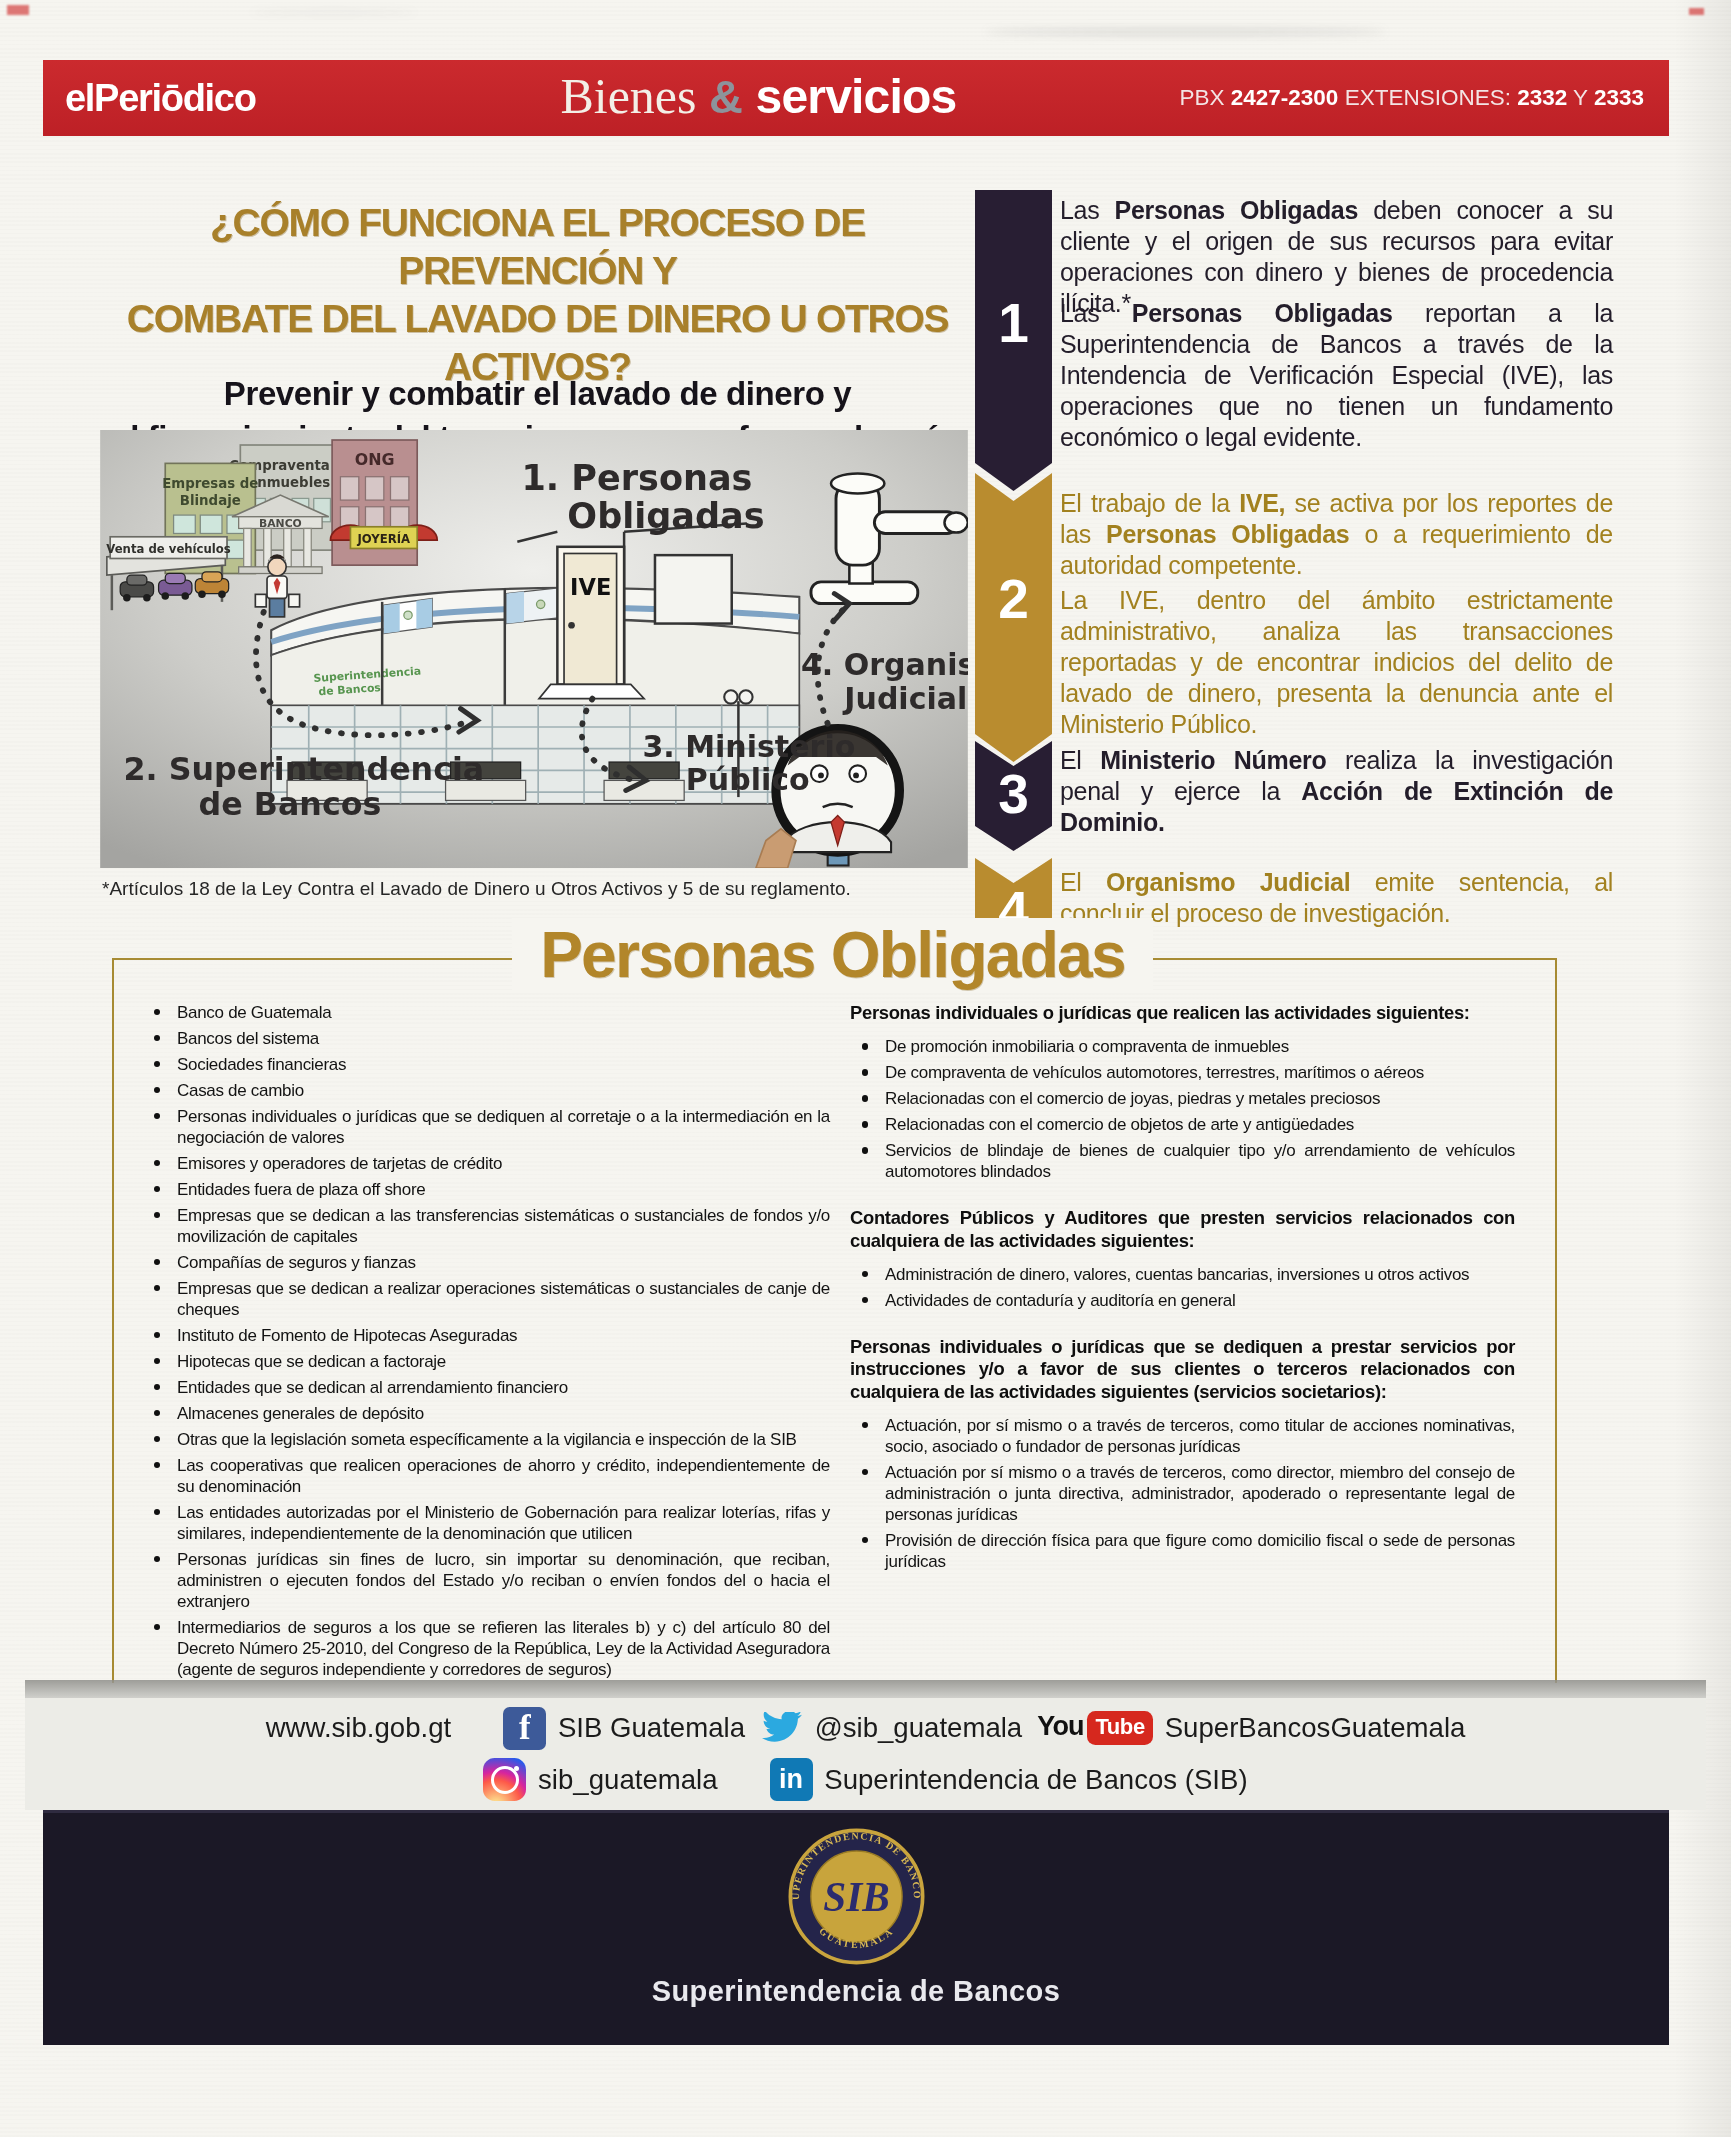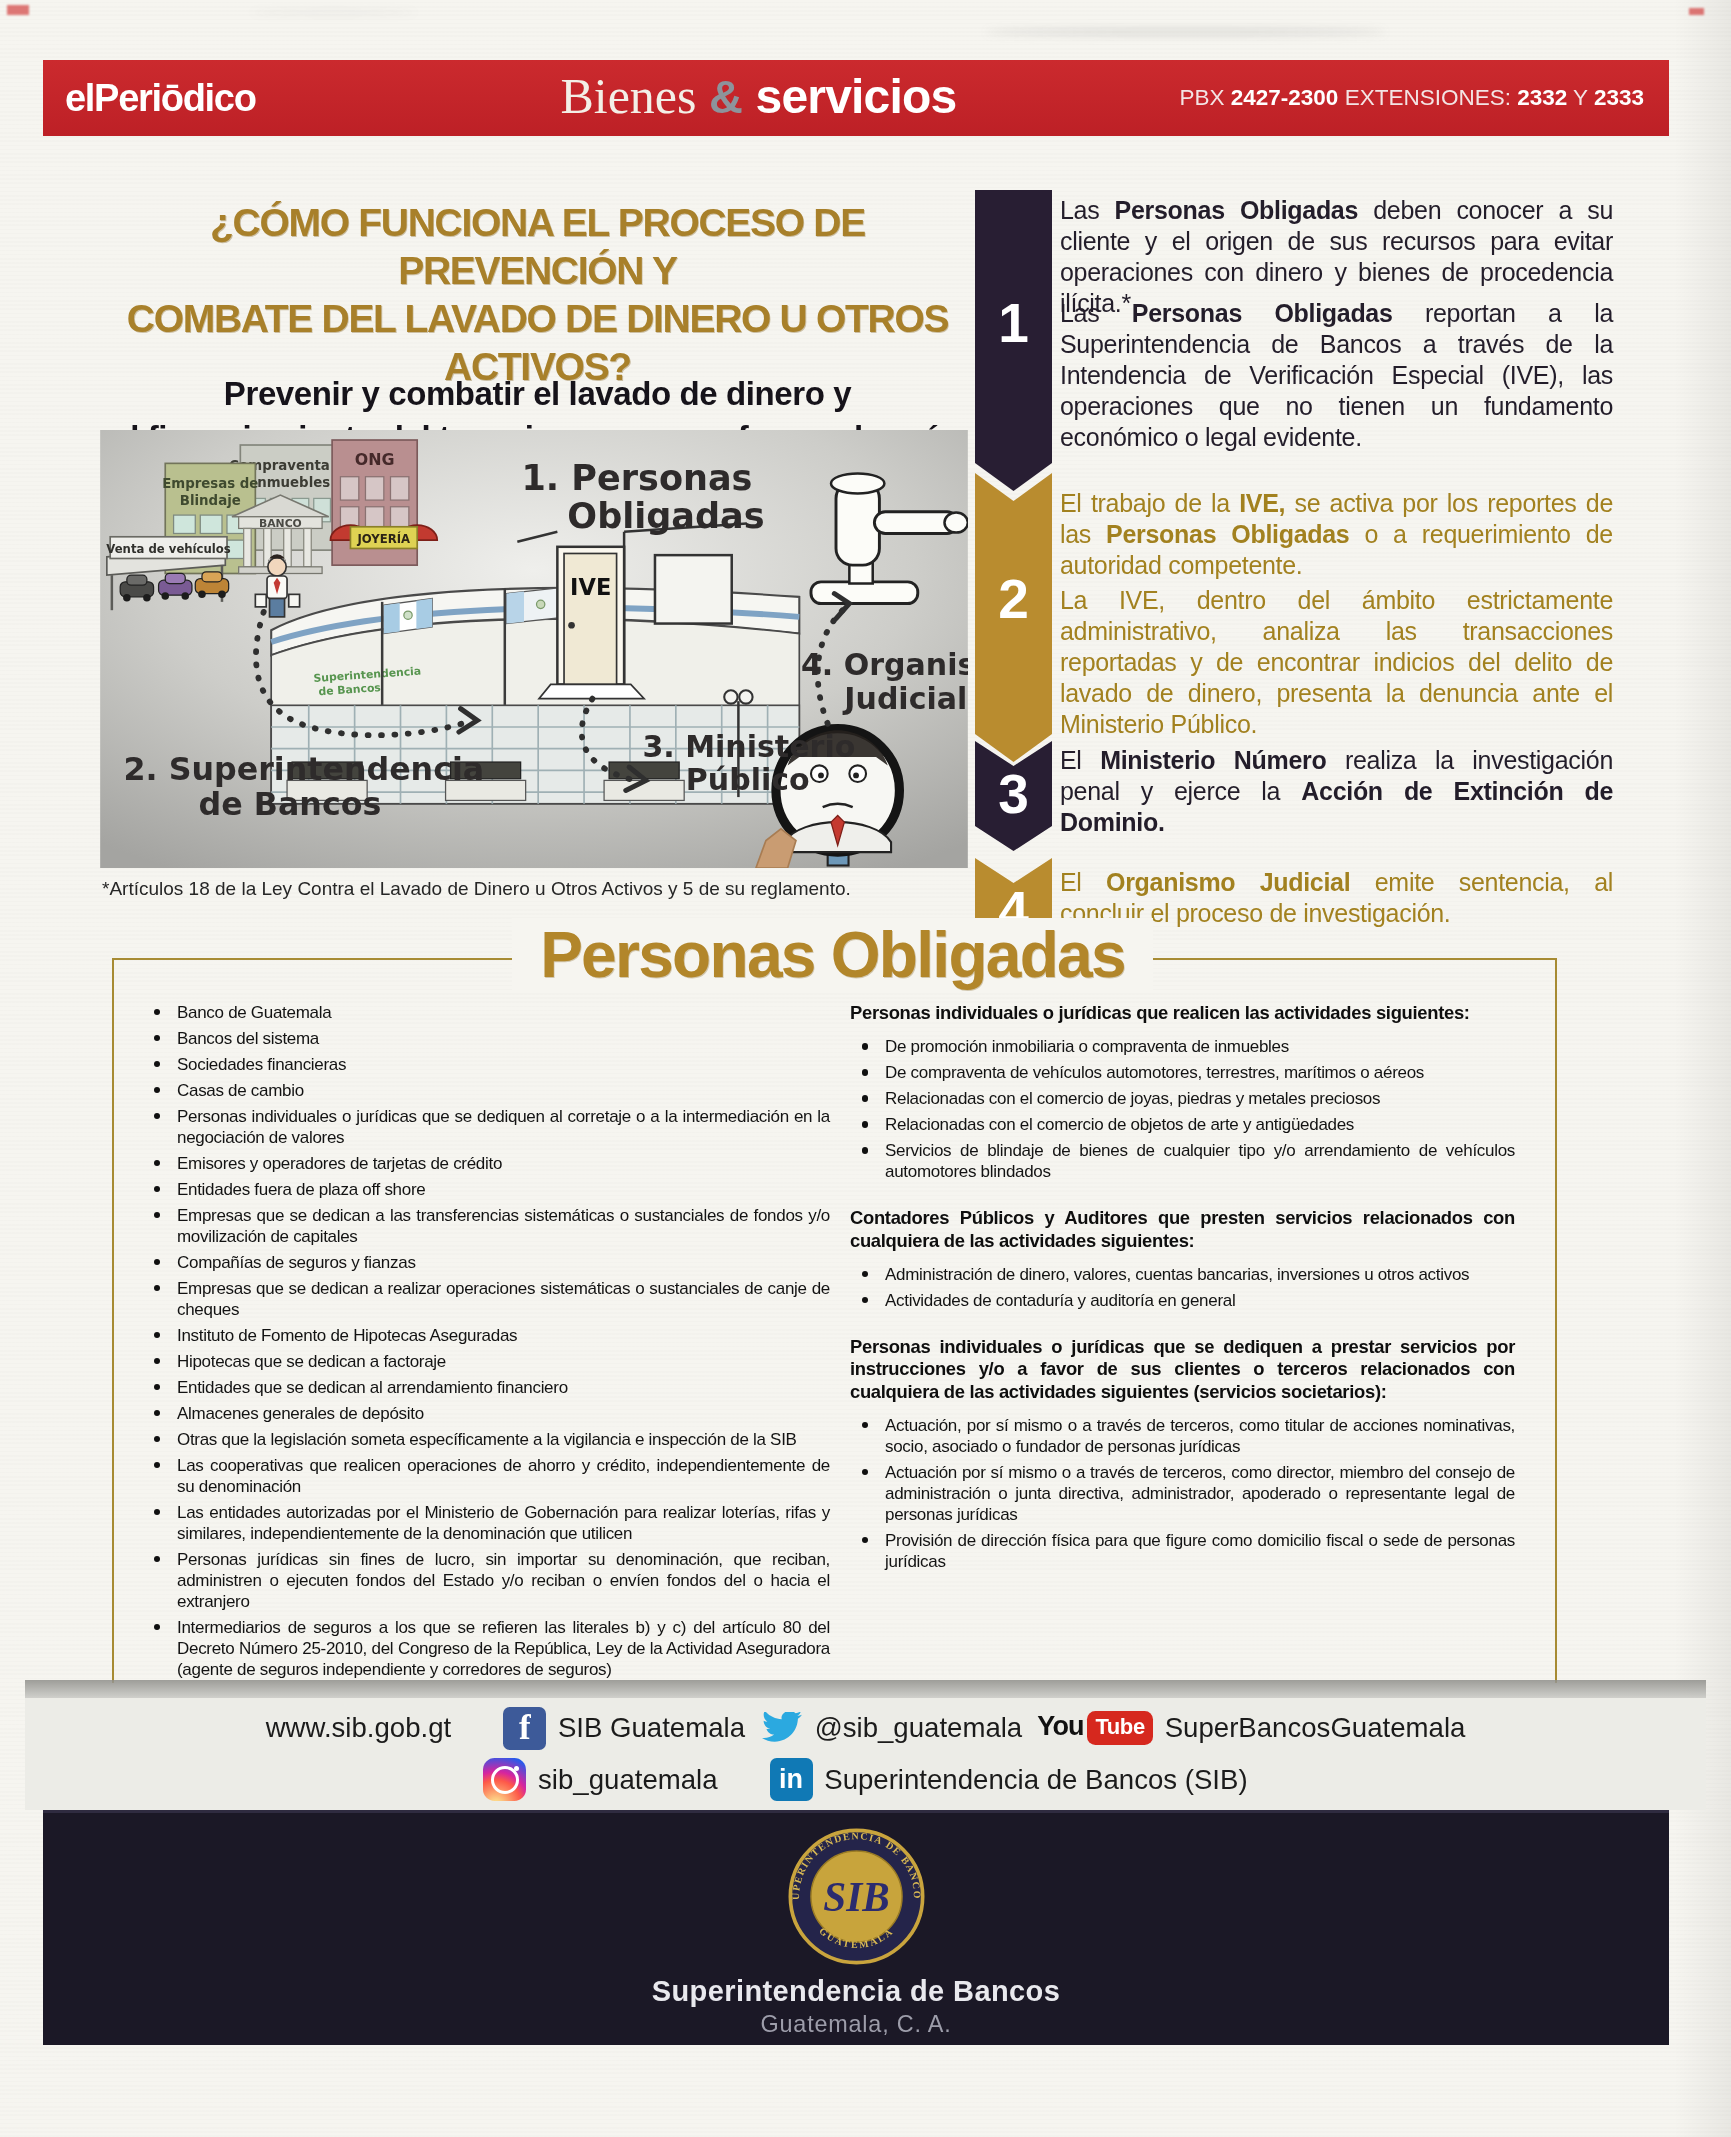--- a/index.html
+++ b/index.html
@@ -466,17 +466,16 @@
       </defs>
       <text font-size="13.5" font-weight="bold" fill="#d9b954" letter-spacing="2" font-family="Liberation Serif,serif">
         <textPath href="#arcTop" startOffset="50%" text-anchor="middle">SUPERINTENDENCIA DE BANCOS</textPath>
       </text>
       <text font-size="13.5" font-weight="bold" fill="#d9b954" letter-spacing="3" font-family="Liberation Serif,serif">
         <textPath href="#arcBot" startOffset="50%" text-anchor="middle">GUATEMALA</textPath>
       </text>
       <text x="100" y="120" font-size="56" font-weight="bold" font-style="italic" fill="#2c2c6e" font-family="Liberation Serif,serif" text-anchor="middle">SIB</text>
     </svg>
     <div class="f-org">Superintendencia de Bancos</div>
-    <div class="f-loc">Guatemala, C. A.</div>
   </div>
 
 </div>
 
 
 </body></html>

